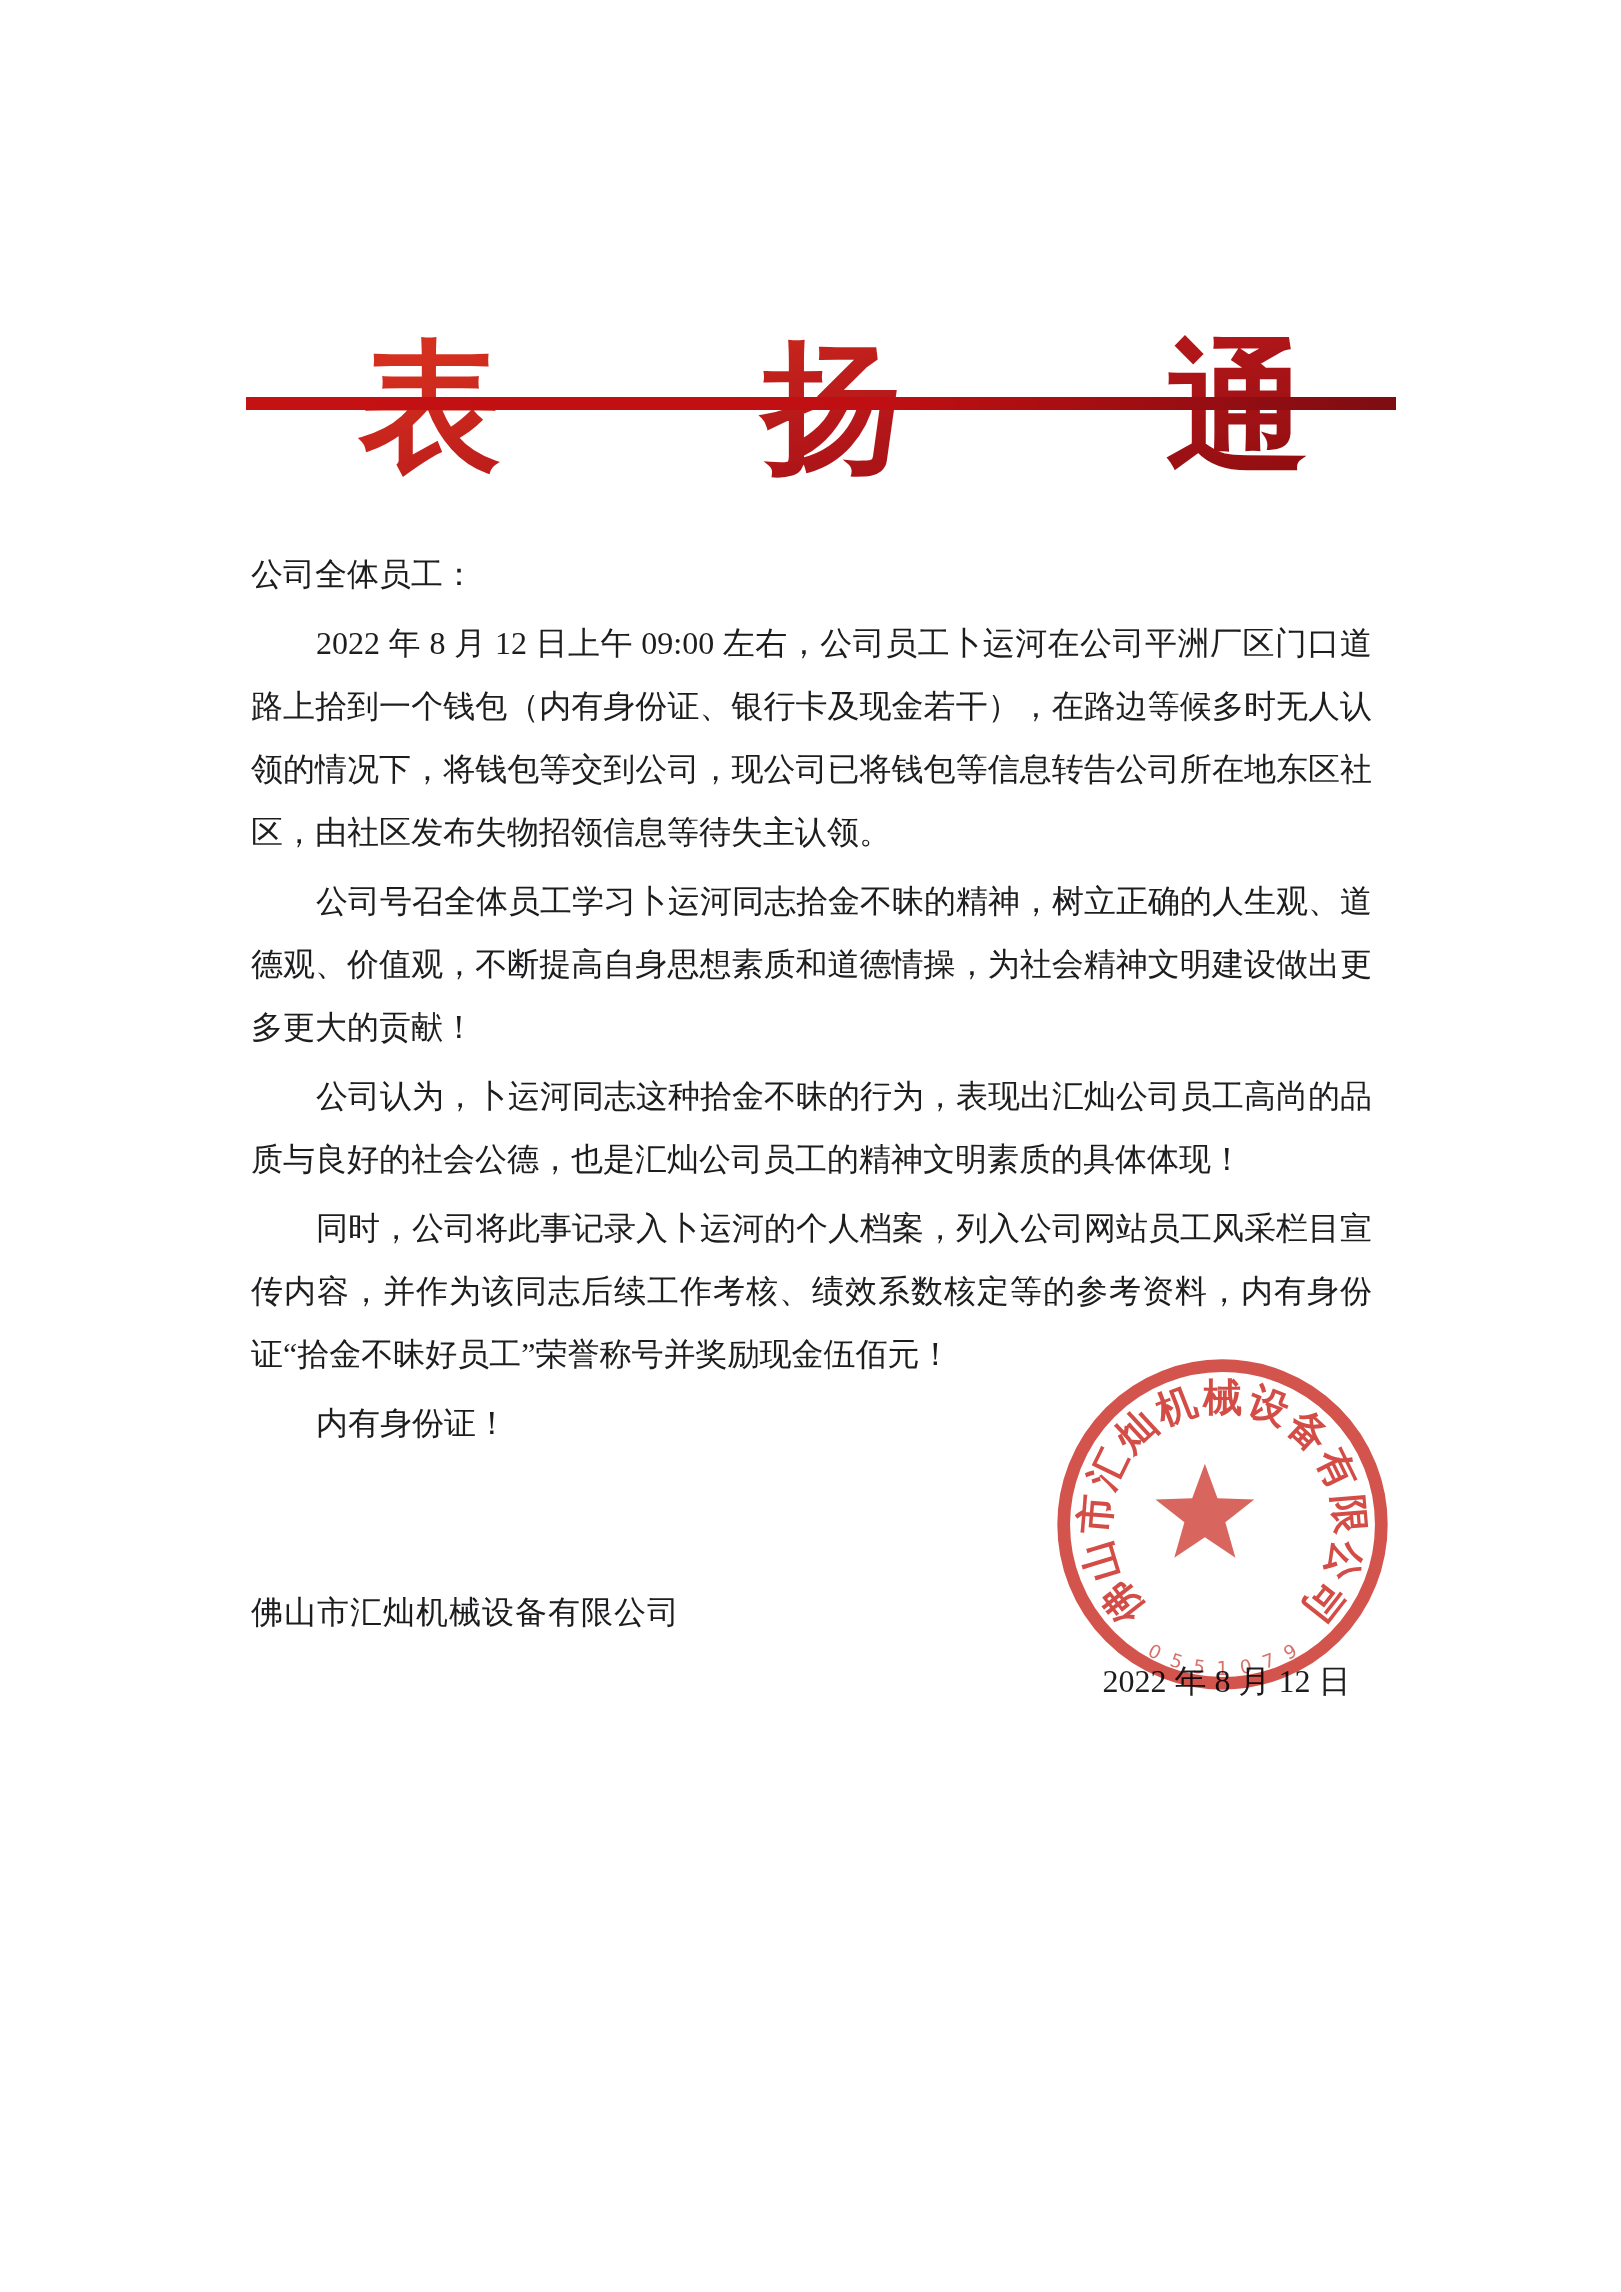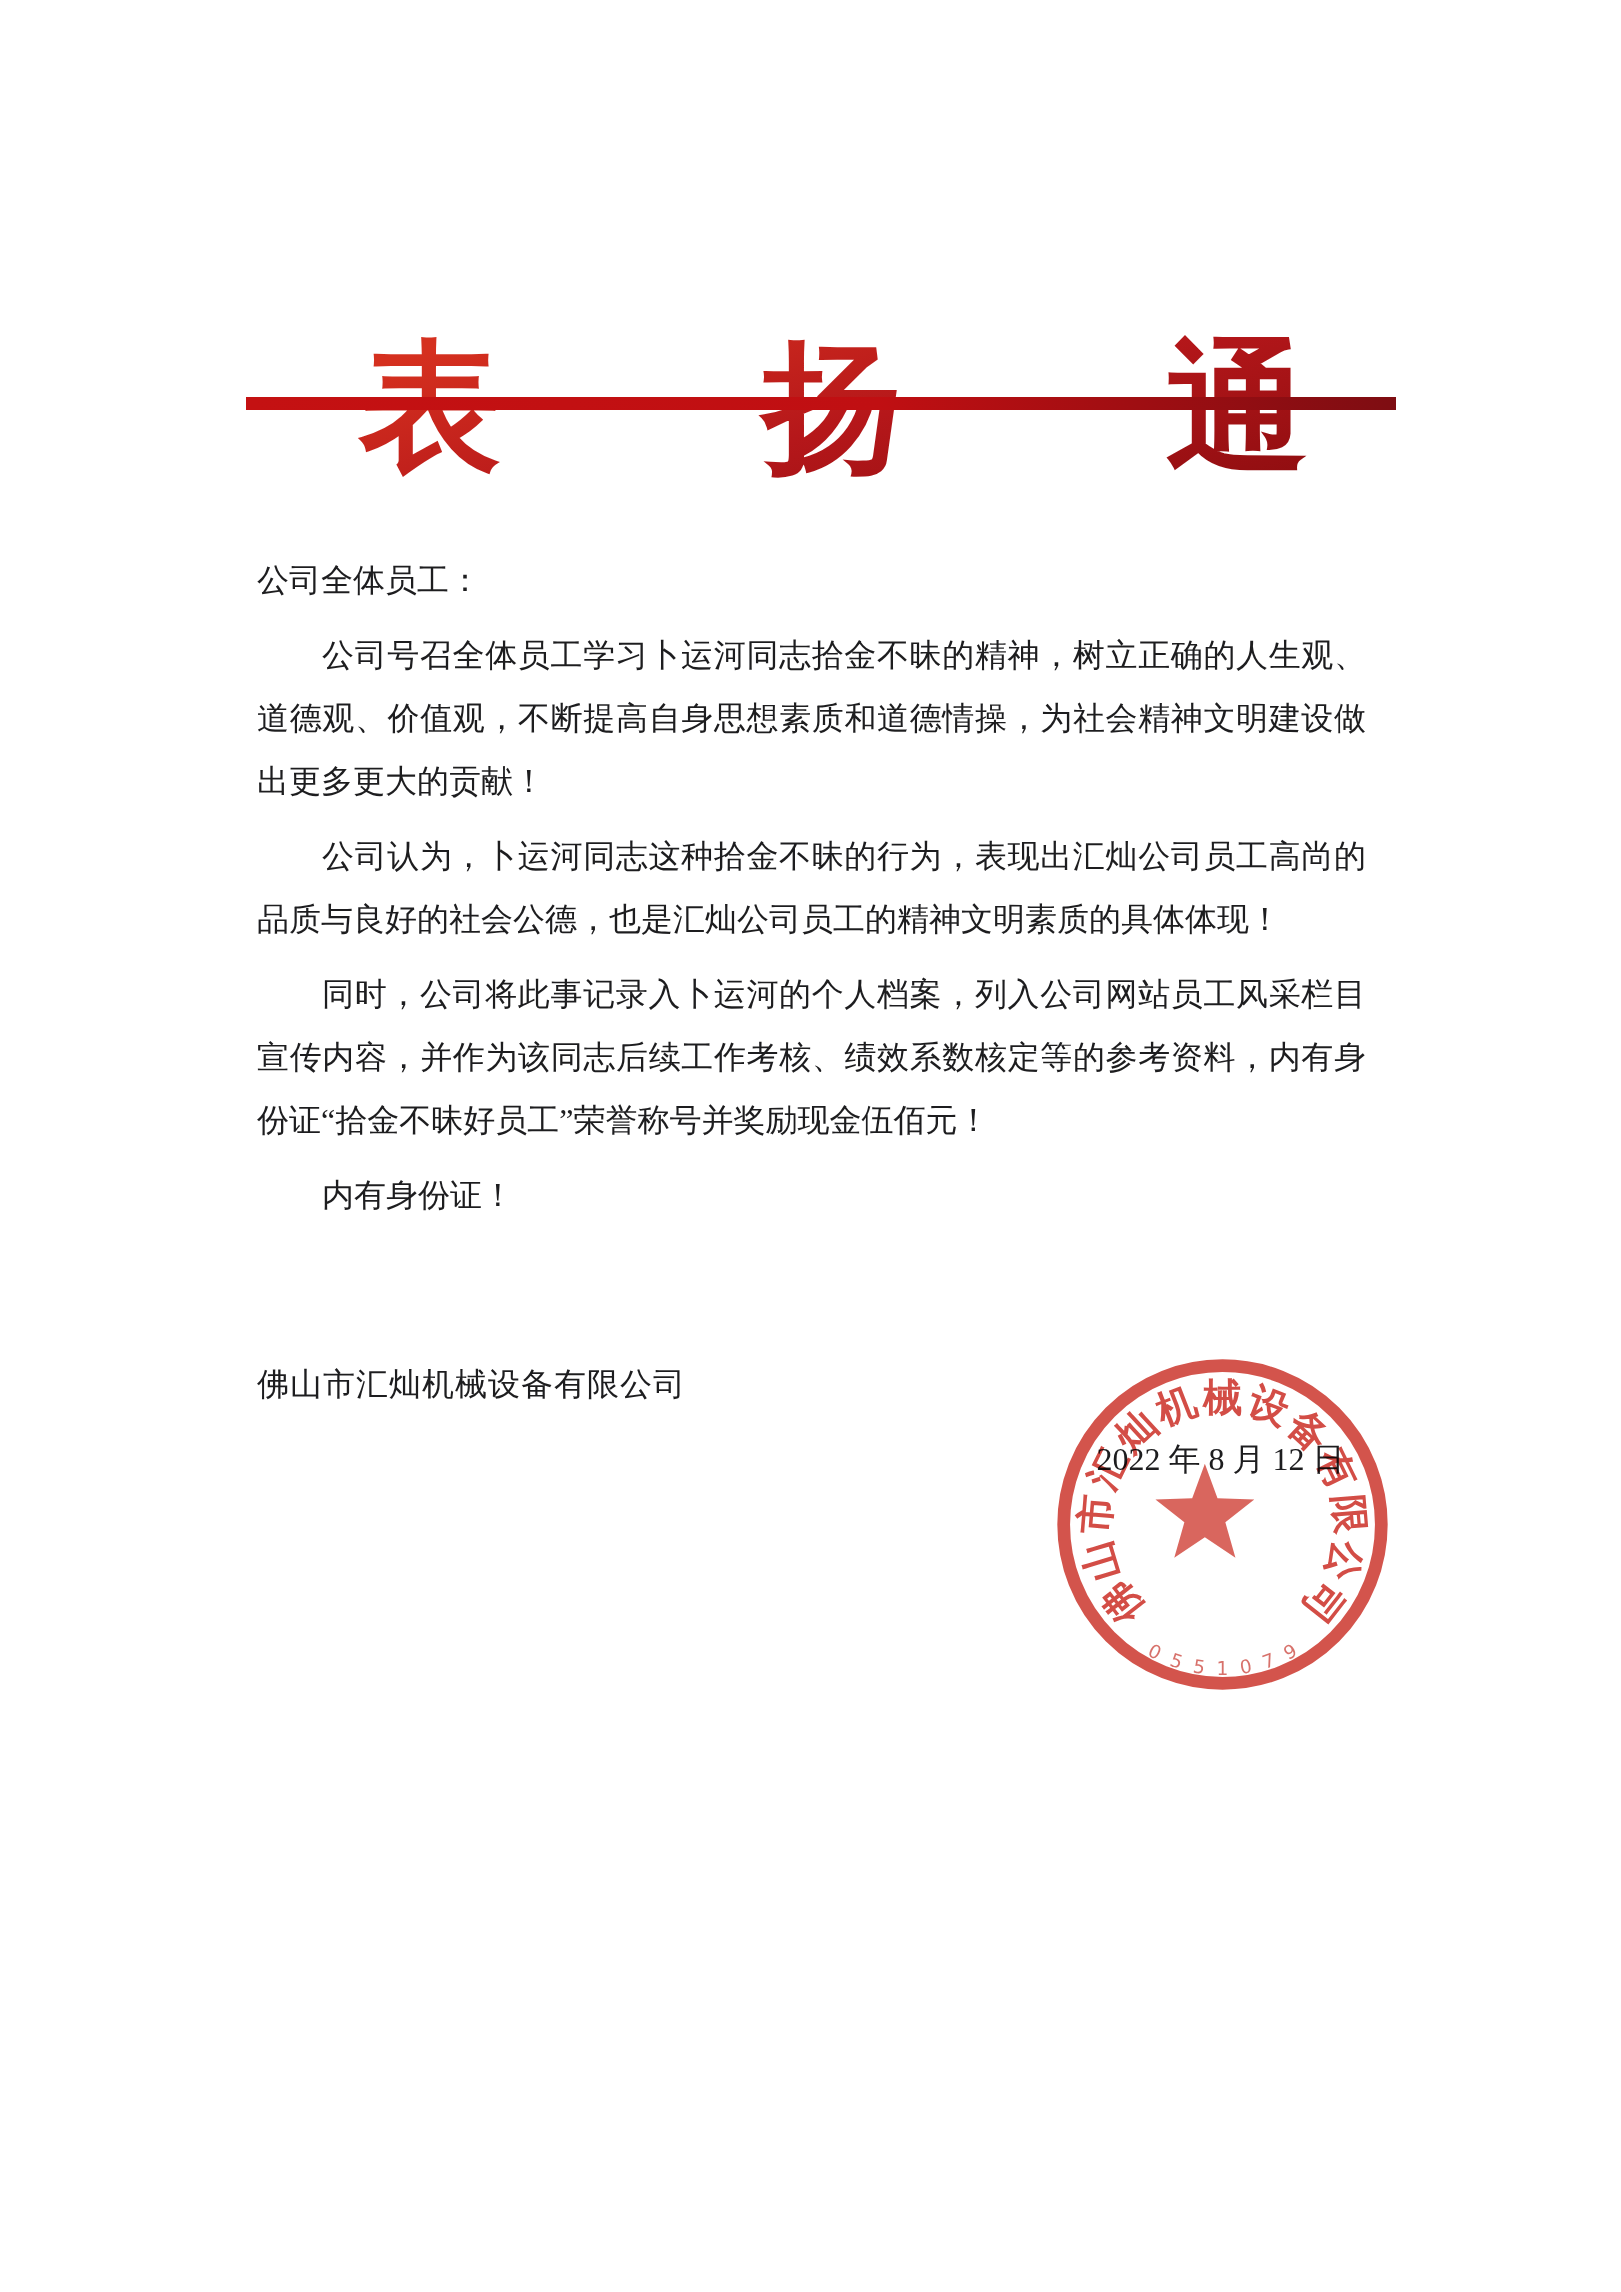--- a/index.html
+++ b/index.html
@@ -26,21 +26,21 @@
     position:absolute;left:246px;top:397px;width:1150px;height:12.7px;
     background:linear-gradient(90deg,#c41112 0%,#c00f12 55%,#7e0d12 100%);
   }
   
   .body-text{
     position:absolute;left:245px;top:537px;width:1133px;
     font-size:32px;line-height:63px;
     color:#1d1d1f;
     text-align:justify;
   }
-  .body-text p{margin:12px;text-indent:65px;}
+  .body-text p{margin:6px;text-indent:65px;}
   .body-text p.salutation{text-indent:0;}
   .body-text p.signature{text-align:left;text-indent:0;margin-top:126px;letter-spacing:1px;}
   .body-text p.sign-date{text-align:right;text-indent:0;padding-right:21.6px;}
   
   .seal{
     position:absolute;left:1048px;top:1350px;width:349px;height:349px;
     mix-blend-mode:multiply;opacity:.92;pointer-events:none;
   }
   .seal svg{width:349px;height:349px;display:block;}
   .seal-char{
@@ -57,20 +57,21 @@
 </head>
 <body>
 
 <div class="page">
 
   <h1 class="doc-title">表 扬 通 报</h1>
   <div class="title-rule"></div>
 
   <div class="body-text">
     <p class="salutation">公司全体员工：</p>
+    <p>2022 年 8 月 12 日上午 09:00 左右，公司员工卜运河在公司平洲厂区门口道路上拾到一个钱包（内有身份证、银行卡及现金若干），在路边等候多时无人认领的情况下，将钱包等交到公司，现公司已将钱包等信息转告公司所在地东区社区，由社区发布失物招领信息等待失主认领。</p>
     <p>公司号召全体员工学习卜运河同志拾金不昧的精神，树立正确的人生观、道德观、价值观，不断提高自身思想素质和道德情操，为社会精神文明建设做出更多更大的贡献！</p>
     <p>公司认为，卜运河同志这种拾金不昧的行为，表现出汇灿公司员工高尚的品质与良好的社会公德，也是汇灿公司员工的精神文明素质的具体体现！</p>
     <p>同时，公司将此事记录入卜运河的个人档案，列入公司网站员工风采栏目宣传内容，并作为该同志后续工作考核、绩效系数核定等的参考资料，内有身份证“拾金不昧好员工”荣誉称号并奖励现金伍佰元！</p>
     <p>内有身份证！</p>
     <p class="signature">佛山市汇灿机械设备有限公司</p>
     <p class="sign-date">2022 年 8 月 12 日</p>
   </div>
 
   <div class="seal">
     <svg id="seal-svg" viewBox="0 0 356 356">

